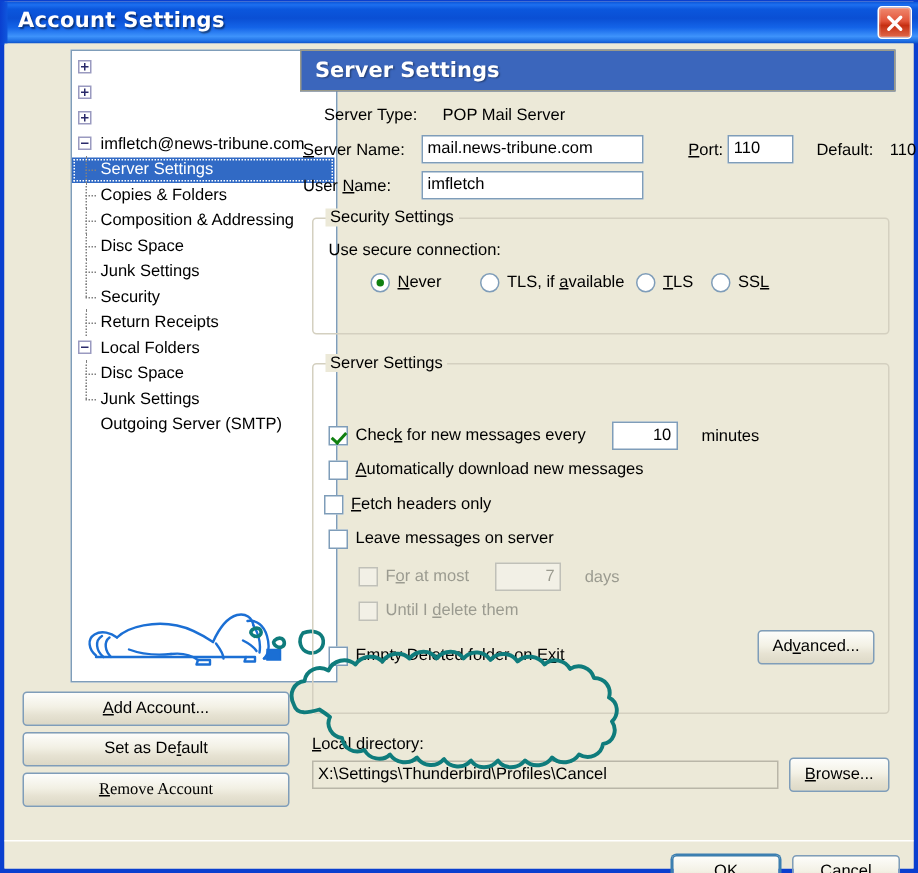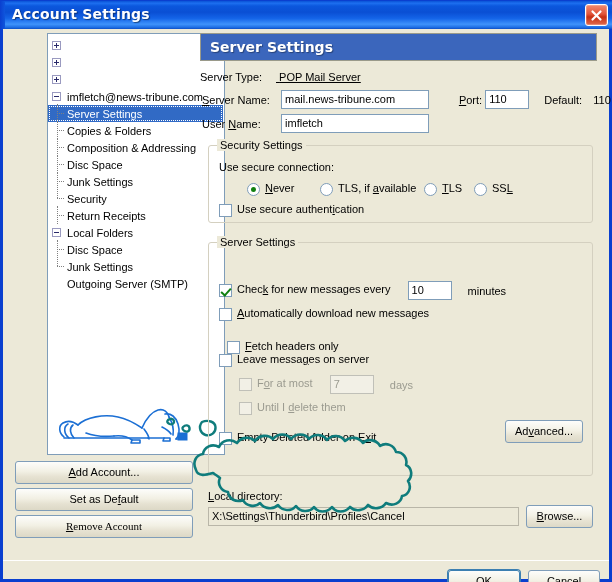--- a/index.html
+++ b/index.html
@@ -306,20 +306,21 @@
     left: 3px; top: 3px;
     width: 5px; height: 5px;
     border-radius: 50%;
     background: #108010;
   }
   .opt {
     position: absolute;
     font-size: 11px;
     white-space: nowrap;
     line-height: 14px;
+    text-align: right;
   }
   .dis-text { color: #9b9b90; }
 
   .xpbtn {
     box-sizing: border-box;
     background: linear-gradient(to bottom, #fdfdfb 0%, #f3f1e5 45%, #e7e3d3 70%, #ddd9c7 100%);
     border: 1px solid #7f9db9;
     border-radius: 3px;
     font-size: 11px;
     color: #000;
@@ -487,21 +488,21 @@
       <span><u>A</u>dd Account...</span>
     </div>
     <div class="side-btn b3">
       <span><u>R</u>emove Account</span>
     </div>
 
     <div class="pane">
 
       <div class="pane-header">Server Settings</div>
 
-      <div class="frow" style="left:0; top:38px;text-decoration:underline;">
+      <div class="frow" style="left:16px; top:38px;">
         <span class="lbl" style="display:inline-block;width:76px;">Server Type:</span>
         <span>POP Mail Server</span>
       </div>
 
       <div class="frow" style="left:2px; top:57px;">
         <span class="lbl" style="display:inline-block;width:76px;vertical-align:middle;"><u>S</u>erver Name:</span>
         <span class="tbox" style="width:148px;">mail.news-tribune.com</span>
         <span class="lbl" style="display:inline-block;width:38px;text-align:right;vertical-align:middle;padding-left:12px;"><u>P</u>ort:</span>
         <span class="tbox" style="width:44px;">110</span>
         <span class="lbl" style="vertical-align:middle;padding-left:12px;">Default:</span>
@@ -524,40 +525,37 @@
         <div class="opt" style="left:111px; top:35px;">
           <span class="rb"></span><span>TLS, if <u>a</u>vailable</span>
         </div>
         <div class="opt" style="left:215px; top:35px;">
           <span class="rb"></span><span><u>T</u>LS</span>
         </div>
         <div class="opt" style="left:265px; top:35px;">
           <span class="rb"></span><span>SS<u>L</u></span>
         </div>
 
-        <div class="opt" style="left:10px; top:56px;">
-          <span class="cb"></span><span>Use secure authent<u>i</u>cation</span>
-        </div>
       </div>
 
       <div class="group" style="left:8px; top:209px; width:385px; height:234px;">
         <span class="gtitle">Server Settings</span>
 
 
         <div class="opt" style="left:10px; top:38px;">
           <span class="cb checked"></span><span>Chec<u>k</u> for new messages every</span>
           <span class="tbox" style="width:44px;margin-left:14px;">10</span>
           <span style="margin-left:13px;vertical-align:middle;">minutes</span>
         </div>
 
         <div class="opt" style="left:10px; top:63px;">
           <span class="cb"></span><span><u>A</u>utomatically download new messages</span>
         </div>
 
-        <div class="opt" style="left:18px; top:86px;margin-top:10px;">
+        <div class="opt" style="left:7px; top:86px;">
           <span class="cb"></span><span><u>F</u>etch headers only</span>
         </div>
 
         <div class="opt" style="left:10px; top:109px;">
           <span class="cb"></span><span>Leave messa<u>g</u>es on server</span>
         </div>
 
         <div class="opt dis-text" style="left:30px; top:132px;">
           <span class="cb dis"></span><span>F<u>o</u>r at most</span>
           <span class="tbox" style="width:44px;margin-left:14px;border-color:#c0c0b8;background:#f2f0e6;color:#9b9b90;">7</span>

